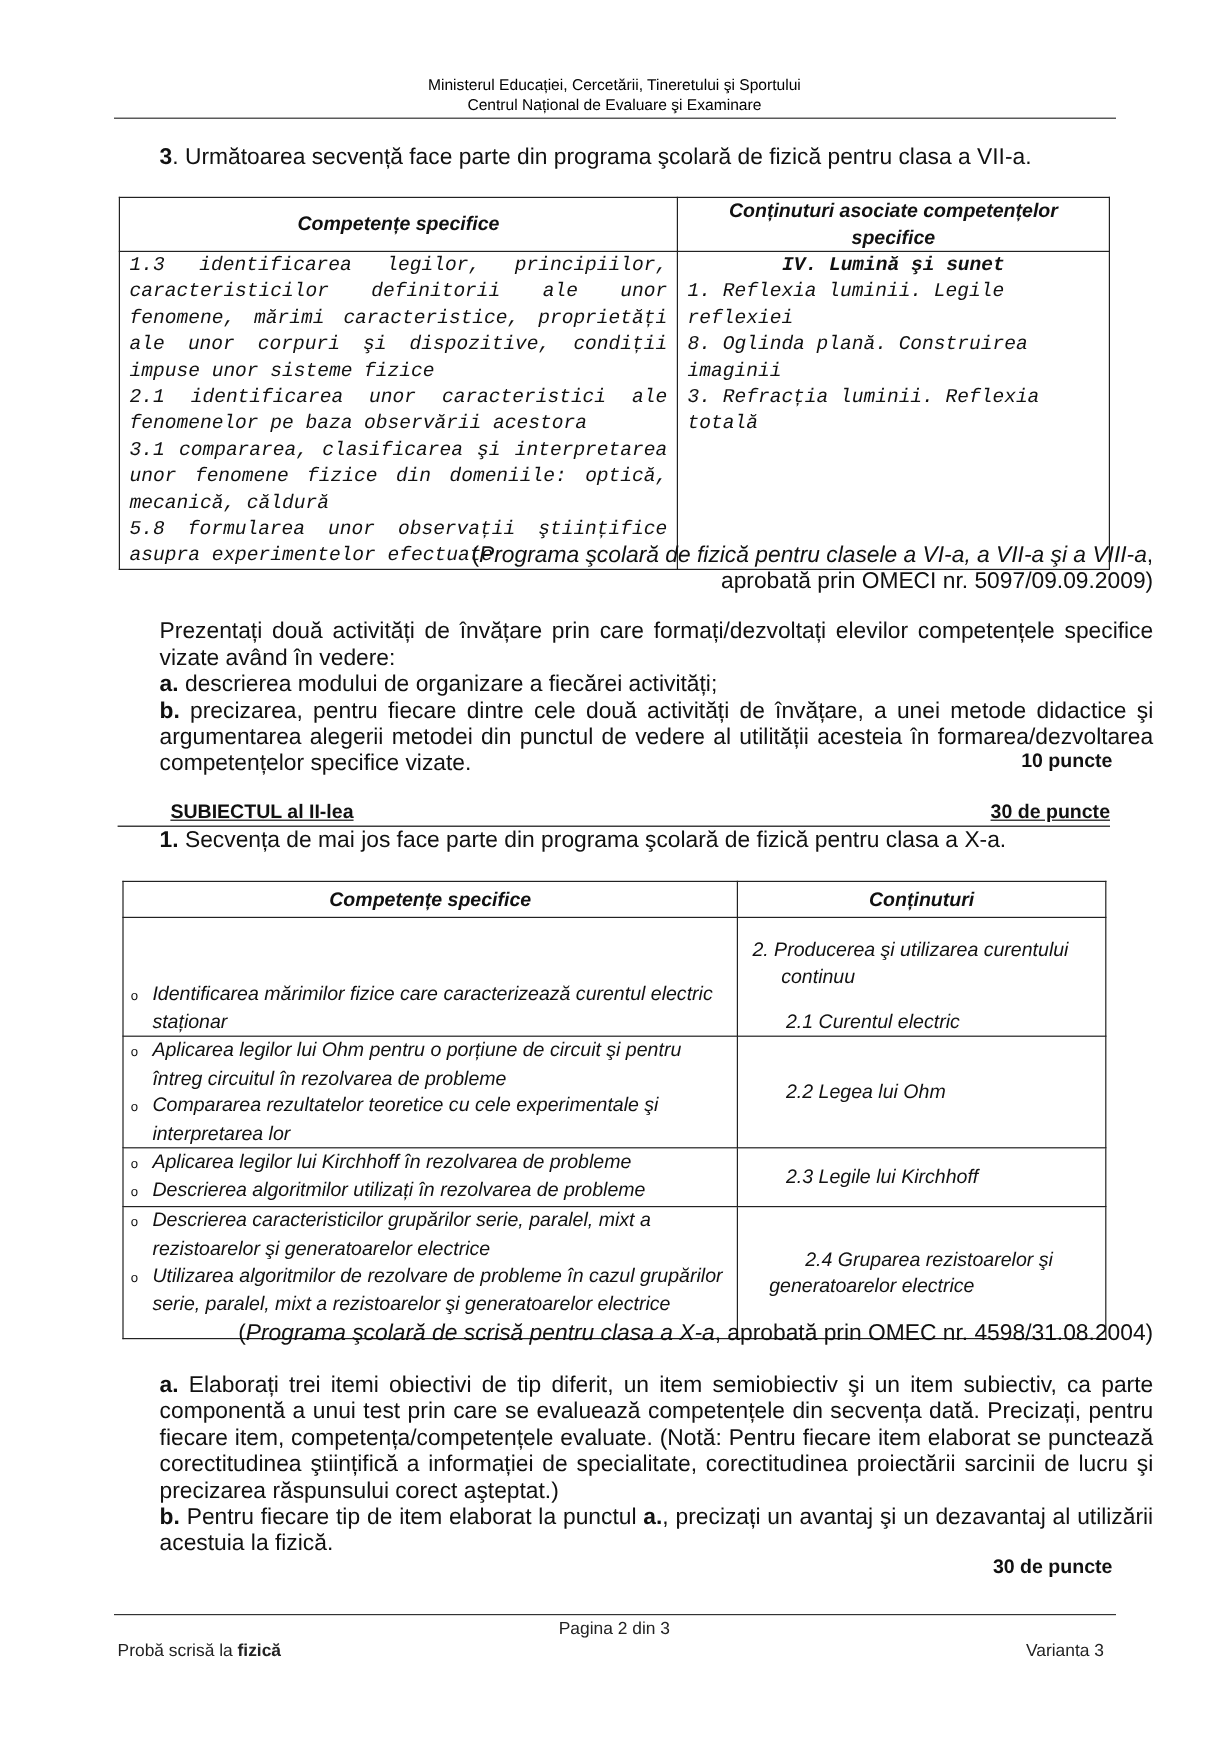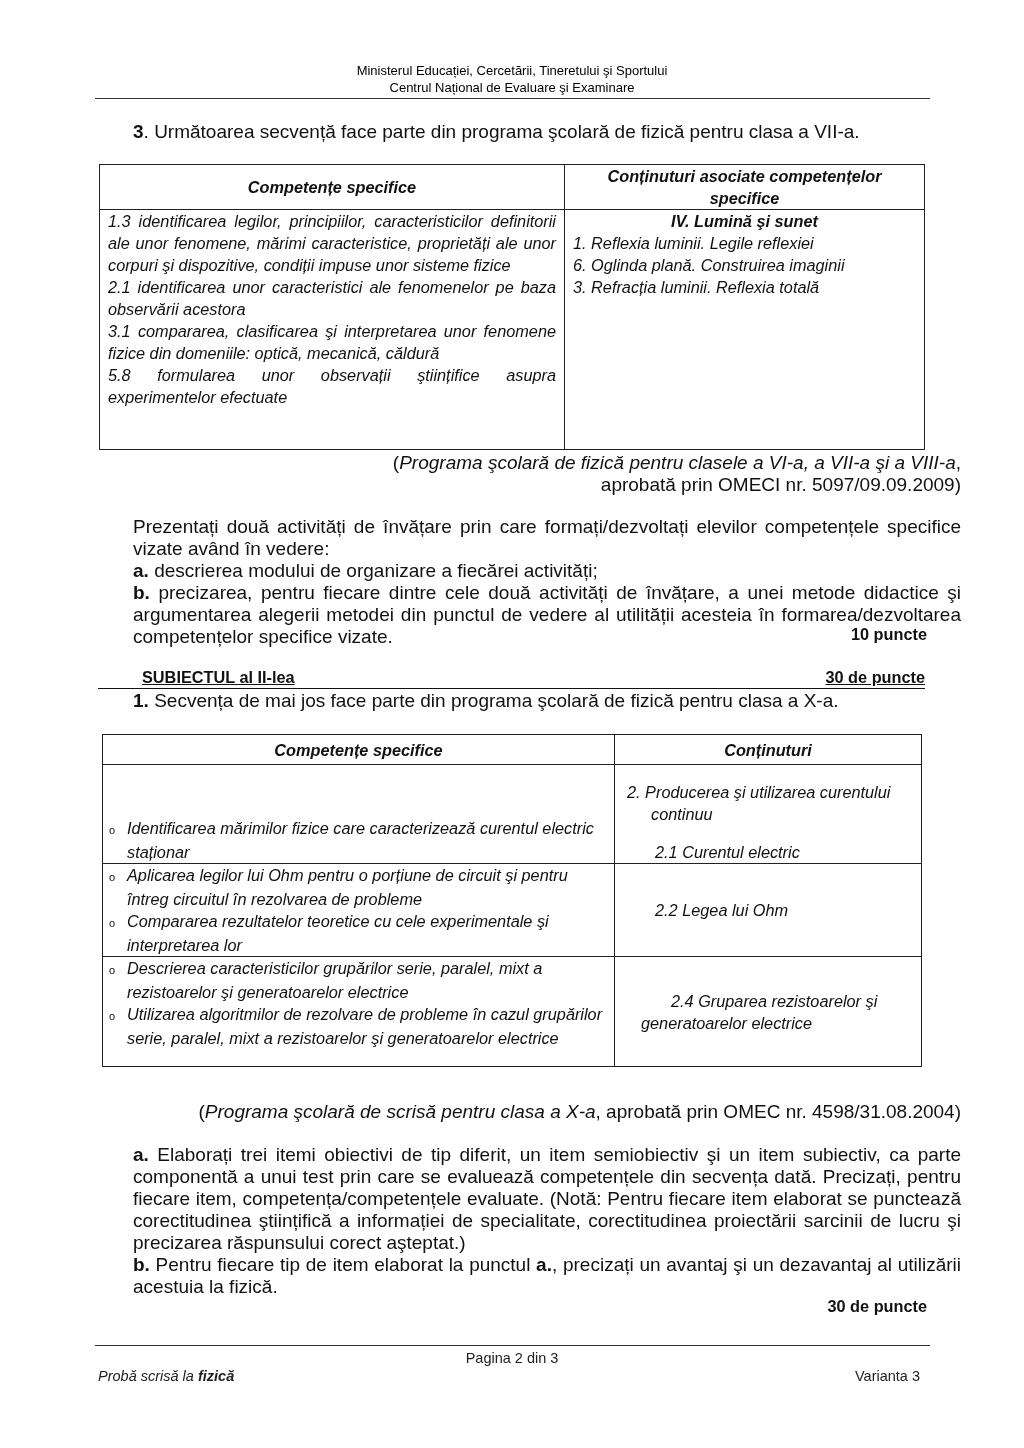--- a/index.html
+++ b/index.html
@@ -30,31 +30,31 @@
 <div class="p" style="top:121px;">
   <b>3</b><span>. Următoarea secvență face parte din programa şcolară de fizică pentru clasa a VII-a.</span>
 </div>
 
 <table class="t1" style="left:99px; top:164px; width:826px;">
   <tbody>
       <tr style="height:44px;">
     <th style="width:448px;">Competențe specifice</th>
     <th>Conținuturi asociate competențelor specifice</th>
   </tr>
-  <tr style="height:240px;">
+  <tr style="height:240px;font-family:Liberation Mono, monospace;">
     <td class="left">
       <span class="line">1.3 identificarea legilor, principiilor, caracteristicilor definitorii ale unor fenomene, mărimi caracteristice, proprietăți ale unor corpuri şi dispozitive, condiții impuse unor sisteme fizice</span>
       <span class="line">2.1 identificarea unor caracteristici ale fenomenelor pe baza observării acestora</span>
       <span class="line">3.1 compararea, clasificarea şi interpretarea unor fenomene fizice din domeniile: optică, mecanică, căldură</span>
       <span class="line">5.8 formularea unor observații ştiințifice asupra experimentelor efectuate</span>
     </td>
     <td>
       <span class="line center" style="font-weight:bold;">IV. Lumină şi sunet</span>
       <span class="line">1. Reflexia luminii. Legile reflexiei</span>
-      <span class="line">6. Oglinda plană. Construirea imaginii</span>
+      <span class="line">8. Oglinda plană. Construirea imaginii</span>
       <span class="line">3. Refracția luminii. Reflexia totală</span>
     </td>
   </tr>
 </tbody>
   </table>
 
 <div class="p right" style="top:452px; left:98px; width:828px;">
   (<i>Programa şcolară de fizică pentru clasele a VI-a, a VII-a şi a VIII-a</i>,<br>
   <span>aprobată prin OMECI nr. 5097/09.09.2009)</span>
 </div>
@@ -88,20 +88,27 @@
       <span class="line" style="padding-left:28px; margin-top:16px;">2.1 Curentul electric</span>
     </td>
   </tr>
   <tr style="height:88px;">
     <td style="padding-left:6px;">
       <span class="bul"><span class="dot">o</span><span>Aplicarea legilor lui Ohm pentru o porțiune de circuit şi pentru întreg circuitul în rezolvarea de probleme</span></span>
       <span class="bul"><span class="dot">o</span><span>Compararea rezultatelor teoretice cu cele experimentale şi interpretarea lor</span></span>
     </td>
     <td style="vertical-align:middle; padding-left:40px;">2.2 Legea lui Ohm</td>
   </tr>
+  <tr style="height:44px;">
+    <td style="padding-left:6px;">
+      <span class="bul"><span class="dot">o</span><span>Aplicarea legilor lui Kirchhoff  în rezolvarea de probleme</span></span>
+      <span class="bul"><span class="dot">o</span><span>Descrierea algoritmilor utilizați în rezolvarea de probleme</span></span>
+    </td>
+    <td style="vertical-align:middle; padding-left:40px;">2.3 Legile lui Kirchhoff</td>
+  </tr>
   <tr style="height:110px;">
     <td style="padding-left:6px;">
       <span class="bul"><span class="dot">o</span><span>Descrierea caracteristicilor grupărilor serie, paralel, mixt a rezistoarelor şi generatoarelor electrice</span></span>
       <span class="bul"><span class="dot">o</span><span>Utilizarea algoritmilor de rezolvare de probleme în cazul grupărilor serie, paralel, mixt a rezistoarelor şi generatoarelor electrice</span></span>
     </td>
     <td style="vertical-align:middle; padding-left:26px; text-indent:30px;">2.4 Gruparea rezistoarelor şi generatoarelor electrice</td>
   </tr>
 </tbody>
   </table>
 
@@ -110,16 +117,16 @@
 </div>
 
 <div class="p" style="top:1144px;">
   <b>a.</b><span> Elaborați trei itemi obiectivi de tip diferit, un item semiobiectiv şi un item subiectiv, ca parte componentă a unui test prin care se evaluează competențele din secvența dată. Precizați, pentru fiecare item, competența/competențele evaluate. (Notă: Pentru fiecare item elaborat se punctează corectitudinea ştiințifică a informației de specialitate, corectitudinea proiectării sarcinii de lucru şi precizarea răspunsului corect aşteptat.)</span><br>
   <b>b.</b><span> Pentru fiecare tip de item elaborat la punctul </span><b>a.</b><span>, precizați un avantaj şi un dezavantaj al utilizării acestuia la fizică.</span>
 </div>
 <div class="abs" style="top:1297px; right:97px; font-size:16.3px; font-weight:bold;">30 de puncte</div>
 
 <div class="hrule" style="left:95px; width:835px; top:1345px;"></div>
 <div class="abs" style="top:1350px; left:0; width:1024px; text-align:center; font-size:14.5px; color:#222;">Pagina 2 din 3</div>
-<div class="abs" style="top:1368px; left:98px; font-size:14.5px; color:#222;font-style:italic;">
+<div class="abs" style="top:1368px; left:98px; font-size:14.5px; color:#222;">
   <span>Probă scrisă la </span><b>fizică</b>
 </div>
 <div class="abs" style="top:1368px; right:104px; font-size:14.5px; color:#222;">Varianta 3</div>
 
 </body></html>

